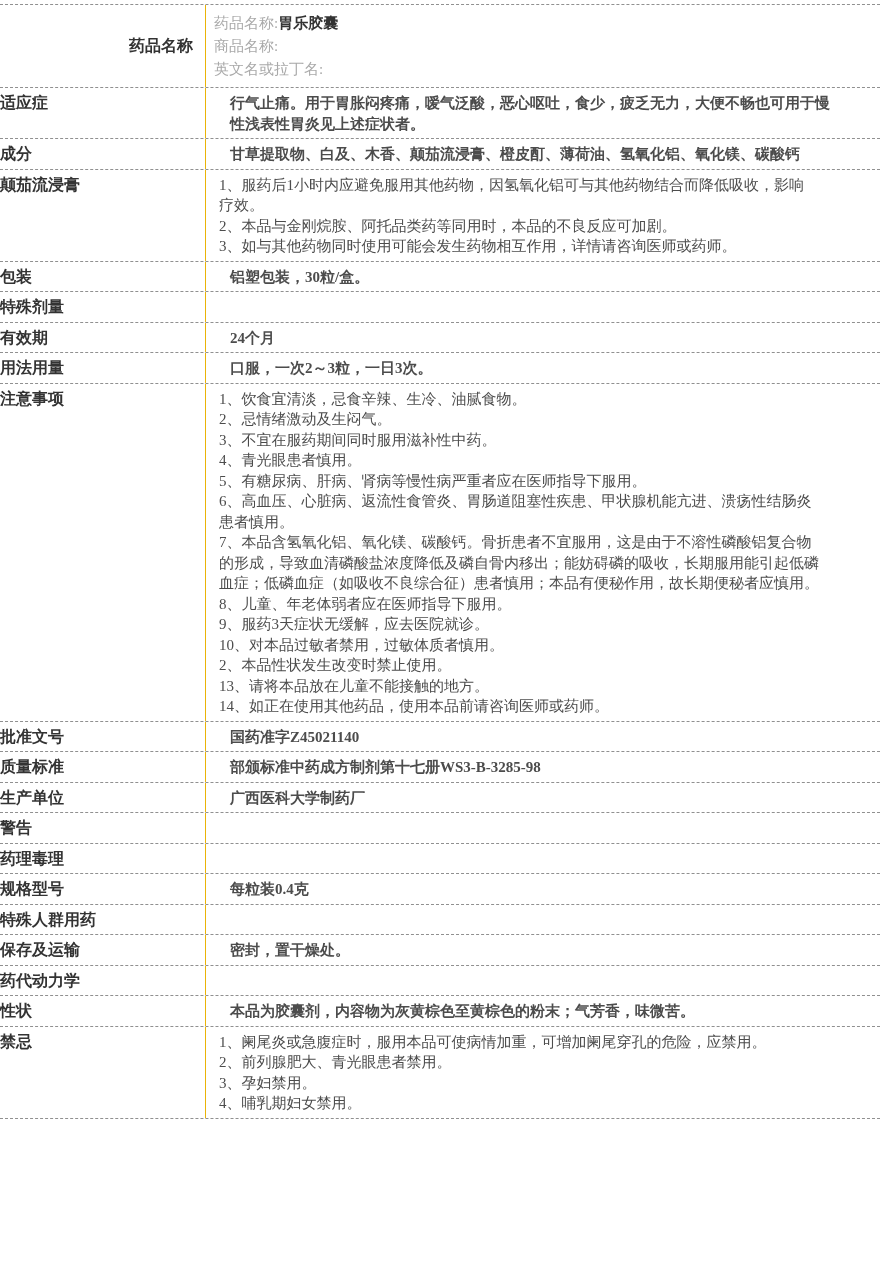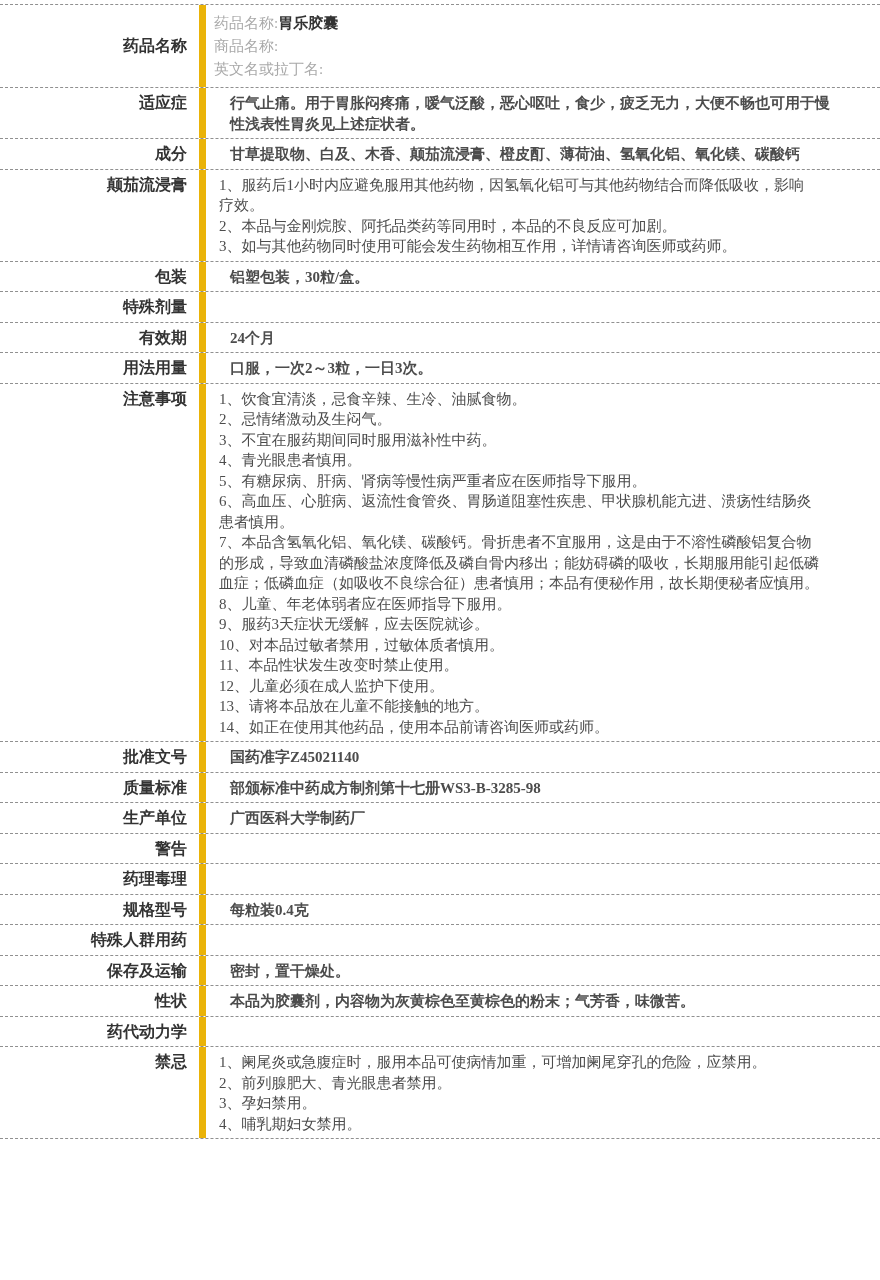--- a/index.html
+++ b/index.html
@@ -17,23 +17,22 @@
     box-sizing: border-box;
   }
   .row {
     display: flex;
     align-items: stretch;
     border-bottom: 1px dashed #909090;
   }
   .label-cell {
     width: 206px;
     box-sizing: border-box;
-    border-right: 7px solid #eab308;
+    border-right: 1px solid #eab308;
     padding: 5px 12px 4px 0;
-    text-align: right;
     font-size: 16px;
     line-height: 20.5px;
     font-weight: bold;
     color: #333333;
     flex-shrink: 0;
   }
   .label-cell.center {
     display: flex;
     align-items: center;
     justify-content: flex-end;
@@ -143,22 +142,21 @@
       <div class="line">4、青光眼患者慎用。</div>
       <div class="line">5、有糖尿病、肝病、肾病等慢性病严重者应在医师指导下服用。</div>
       <div class="line">6、高血压、心脏病、返流性食管炎、胃肠道阻塞性疾患、甲状腺机能亢进、溃疡性结肠炎
 患者慎用。</div>
       <div class="line">7、本品含氢氧化铝、氧化镁、碳酸钙。骨折患者不宜服用，这是由于不溶性磷酸铝复合物
 的形成，导致血清磷酸盐浓度降低及磷自骨内移出；能妨碍磷的吸收，长期服用能引起低磷
 血症；低磷血症（如吸收不良综合征）患者慎用；本品有便秘作用，故长期便秘者应慎用。</div>
       <div class="line">8、儿童、年老体弱者应在医师指导下服用。</div>
       <div class="line">9、服药3天症状无缓解，应去医院就诊。</div>
       <div class="line">10、对本品过敏者禁用，过敏体质者慎用。</div>
-      <div class="line">11、本品性状发生改变时禁止使用。</div>
-      <div class="line">12、儿童必须在成人监护下使用。</div>
+      <div class="line">2、本品性状发生改变时禁止使用。</div>
       <div class="line">13、请将本品放在儿童不能接触的地方。</div>
       <div class="line">14、如正在使用其他药品，使用本品前请咨询医师或药师。</div>
     </div>
   </div>
 
   <div class="row">
     <div class="label-cell">批准文号</div>
     <div class="value-cell plain">
       <div class="line">国药准字Z45021140</div>
     </div>
@@ -207,30 +205,30 @@
   </div>
 
   <div class="row">
     <div class="label-cell">保存及运输</div>
     <div class="value-cell plain">
       <div class="line">密封，置干燥处。</div>
     </div>
   </div>
 
   <div class="row">
+    <div class="label-cell">药代动力学</div>
+    <div class="value-cell plain">
+      <div class="line"></div>
+    </div>
+  </div>
+
+  <div class="row">
     <div class="label-cell">性状</div>
     <div class="value-cell plain">
       <div class="line">本品为胶囊剂，内容物为灰黄棕色至黄棕色的粉末；气芳香，味微苦。</div>
-    </div>
-  </div>
-
-  <div class="row">
-    <div class="label-cell">药代动力学</div>
-    <div class="value-cell plain">
-      <div class="line"></div>
     </div>
   </div>
 
   <div class="row">
     <div class="label-cell">禁忌</div>
     <div class="value-cell">
       <div class="line">1、阑尾炎或急腹症时，服用本品可使病情加重，可增加阑尾穿孔的危险，应禁用。</div>
       <div class="line">2、前列腺肥大、青光眼患者禁用。</div>
       <div class="line">3、孕妇禁用。</div>
       <div class="line">4、哺乳期妇女禁用。</div>

